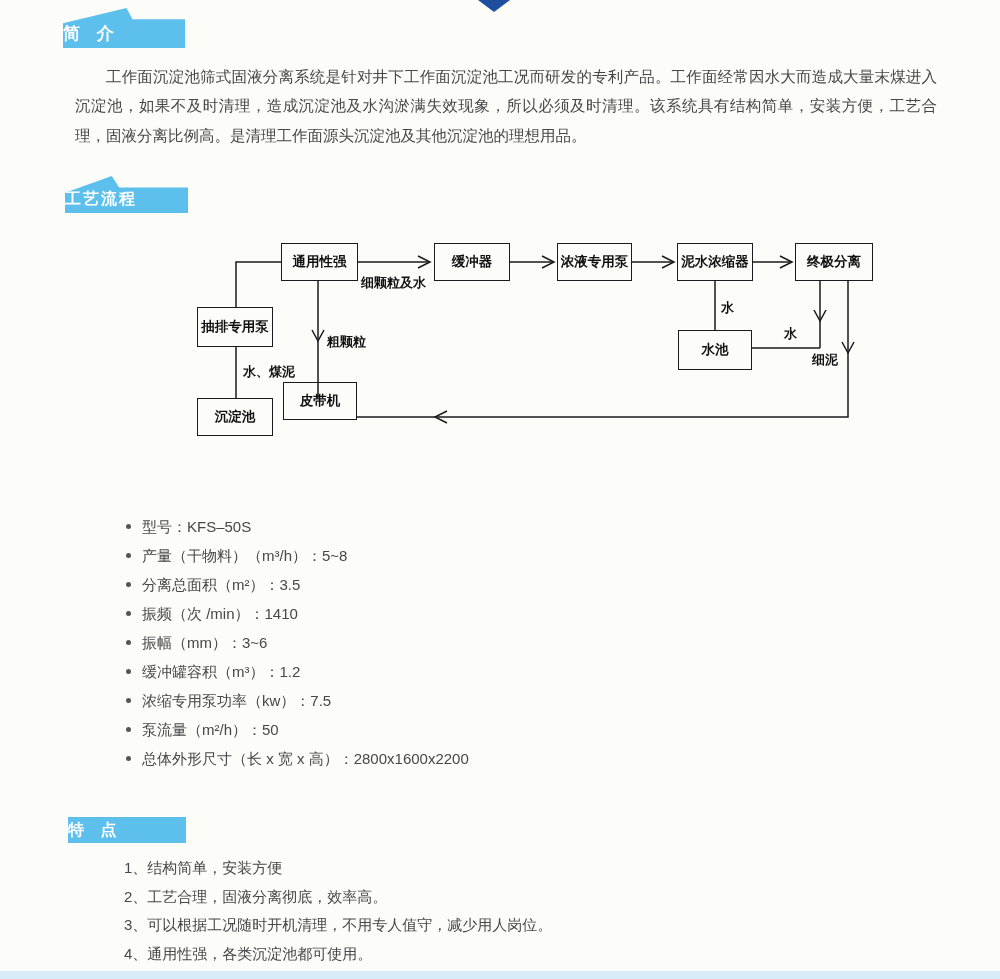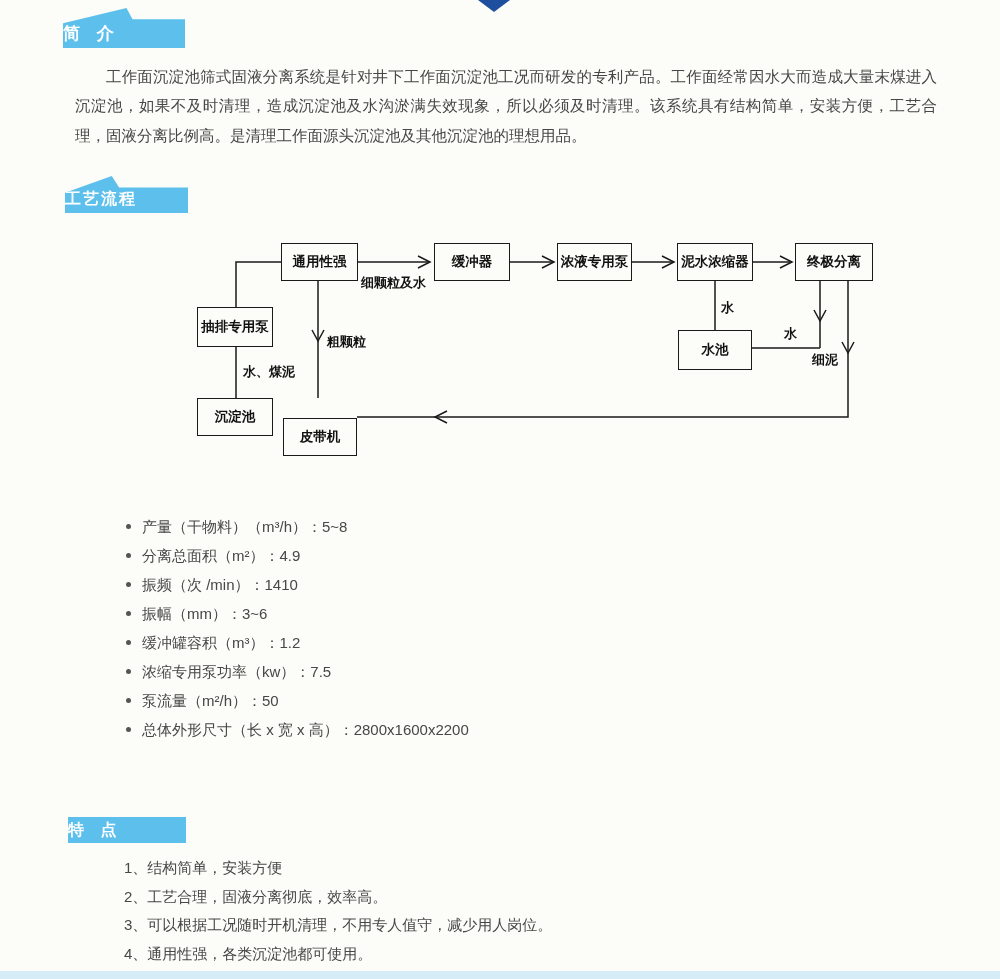--- a/index.html
+++ b/index.html
@@ -105,33 +105,34 @@
     </svg>
 
     <div class="flow-node" style="left:281px;top:243px;width:77px;height:38px;">通用性强</div>
     <div class="flow-node" style="left:434px;top:243px;width:76px;height:38px;">缓冲器</div>
     <div class="flow-node" style="left:557px;top:243px;width:75px;height:38px;">浓液专用泵</div>
     <div class="flow-node" style="left:677px;top:243px;width:76px;height:38px;">泥水浓缩器</div>
     <div class="flow-node" style="left:795px;top:243px;width:78px;height:38px;">终极分离</div>
     <div class="flow-node" style="left:197px;top:307px;width:76px;height:40px;">抽排专用泵</div>
     <div class="flow-node" style="left:678px;top:330px;width:74px;height:40px;">水池</div>
     <div class="flow-node" style="left:197px;top:398px;width:76px;height:38px;">沉淀池</div>
-    <div class="flow-node" style="left:283px;top:418px;width:74px;height:38px;">皮带机</div>
+    <div class="flow-node" style="left:283px;top:382px;width:74px;height:38px;">皮带机</div>
 
     <span class="edge-label" style="left:361px;top:274px;">细颗粒及水</span>
     <span class="edge-label" style="left:327px;top:333px;">粗颗粒</span>
     <span class="edge-label" style="left:243px;top:363px;">水、煤泥</span>
     <span class="edge-label" style="left:721px;top:299px;">水</span>
     <span class="edge-label" style="left:784px;top:325px;">水</span>
     <span class="edge-label" style="left:812px;top:351px;">细泥</span>
   </div>
 
   <ul class="param-list">
+    <li>型号：KFS–50S</li>
     <li>产量（干物料）（m³/h）：5~8</li>
-    <li>分离总面积（m²）：4.9</li>
+    <li>分离总面积（m²）：3.5</li>
     <li>振频（次 /min）：1410</li>
     <li>振幅（mm）：3~6</li>
     <li>缓冲罐容积（m³）：1.2</li>
     <li>浓缩专用泵功率（kw）：7.5</li>
     <li>泵流量（m²/h）：50</li>
     <li>总体外形尺寸（长 x 宽 x 高）：2800x1600x2200</li>
   </ul>
 
   <div class="banner banner-features">特 点</div>
   <ul class="feature-list">

